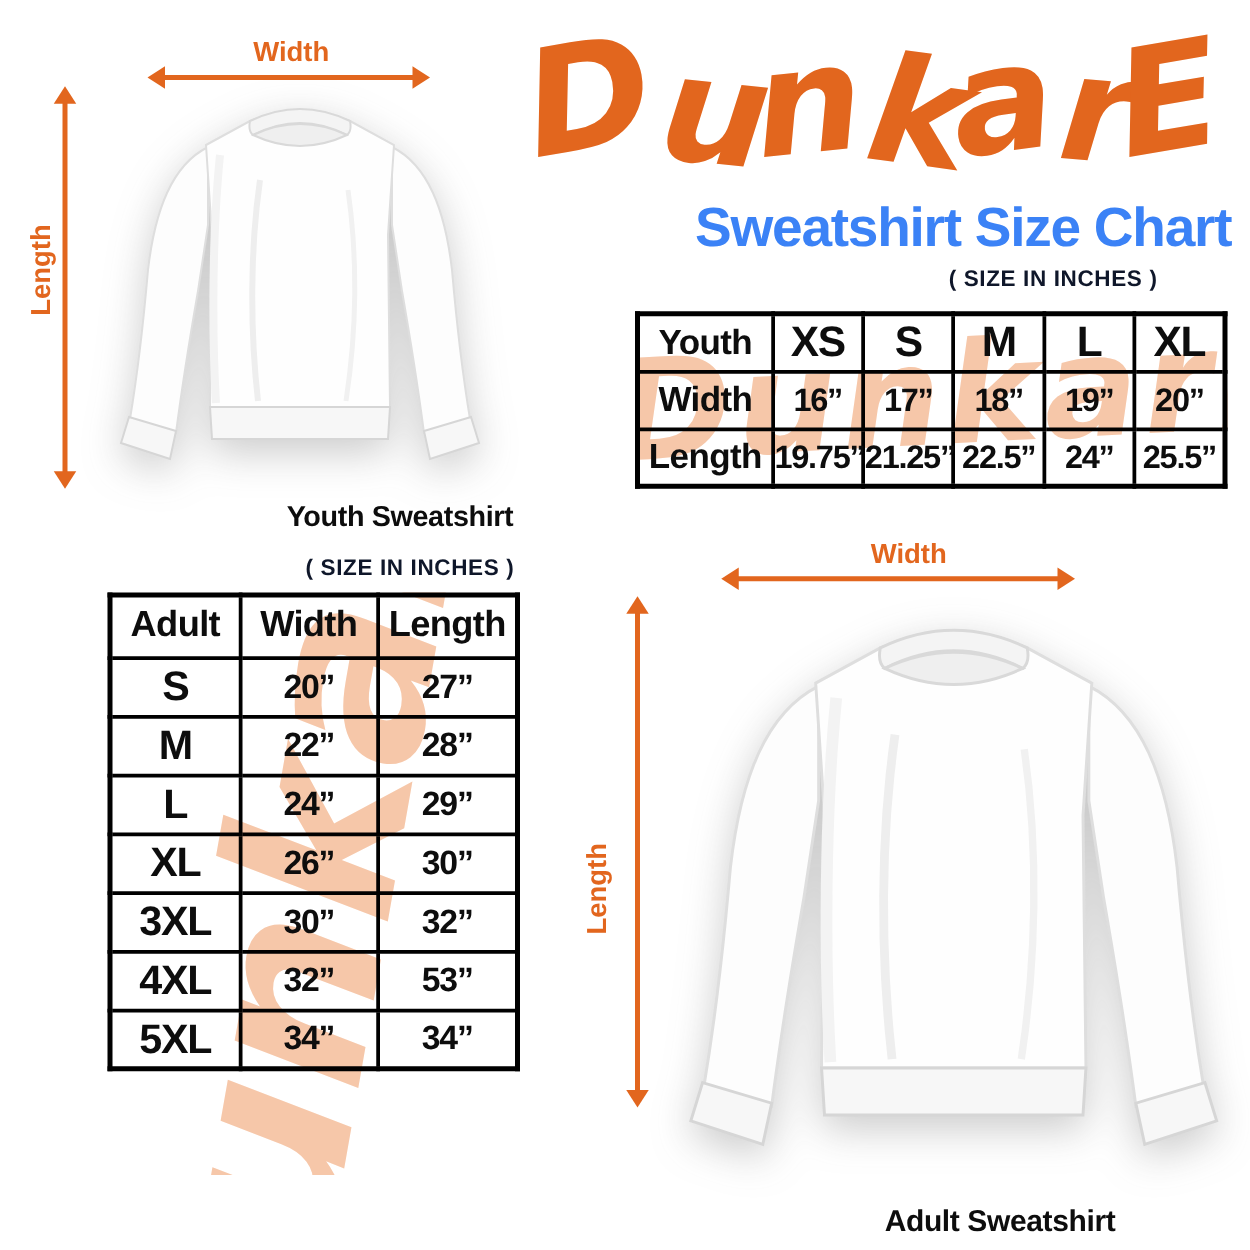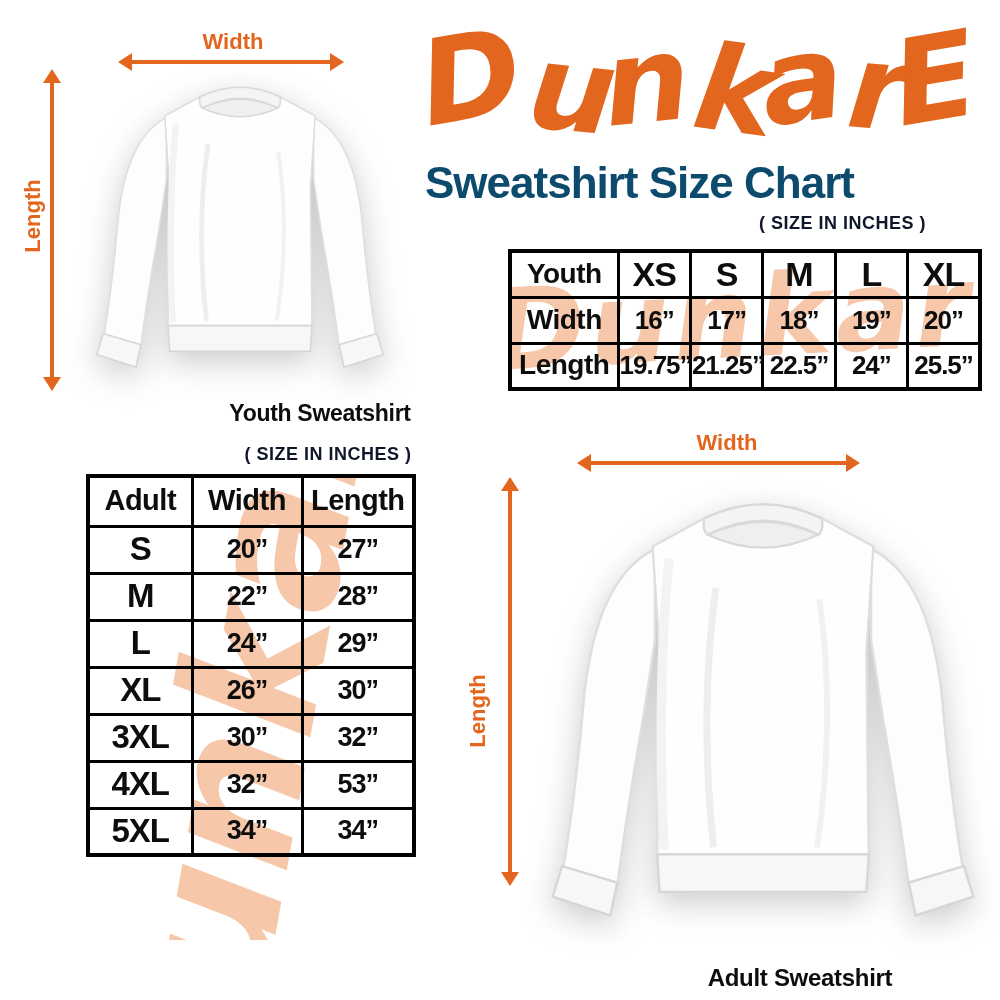--- a/index.html
+++ b/index.html
@@ -25,22 +25,22 @@
   .arrow-v::before{content:"";position:absolute;top:-13px;left:-7px;width:0;height:0;
     border-left:9px solid transparent;border-right:9px solid transparent;border-bottom:14px solid var(--accent);}
   .arrow-v::after{content:"";position:absolute;bottom:-13px;left:-7px;width:0;height:0;
     border-left:9px solid transparent;border-right:9px solid transparent;border-top:14px solid var(--accent);}
 
   .shirt{position:absolute;filter:drop-shadow(0 10px 16px rgba(70,70,70,0.28));}
 
   
   .logo-svg{position:absolute;left:424px;top:18px;width:562px;height:140px;overflow:visible;}
   .logo-svg text{font-family:"DejaVu Sans", sans-serif;font-weight:bold;font-style:italic;fill:var(--accent);}
-  .main-title{position:absolute;left:425px;top:158px;width:560px;text-align:left;
-    font-size:44px;font-weight:bold;color:#0c4a6e;letter-spacing:-1px;}
+  .main-title{position:absolute;left:425px;top:158px;width:560px;text-align:right;
+    font-size:44px;font-weight:bold;color:#3b82f6;letter-spacing:-1px;}
   .size-note{position:absolute;font-size:18px;font-weight:bold;color:#0f172a;text-align:center;letter-spacing:0.5px;}
   .size-note.top{left:700px;top:213px;width:285px;}
   .size-note.mid{left:168px;top:444px;width:320px;}
 
   
   .wm{position:absolute;overflow:hidden;z-index:1;pointer-events:none;}
   .wm span{position:absolute;font-weight:bold;font-style:italic;color:var(--watermark);
     font-family:"DejaVu Sans", sans-serif;white-space:nowrap;}
   .wm-youth{left:508px;top:249px;width:474px;height:158px;}
   .wm-youth span{left:-16px;top:2px;font-size:112px;letter-spacing:4px;transform:rotate(-3deg);}

